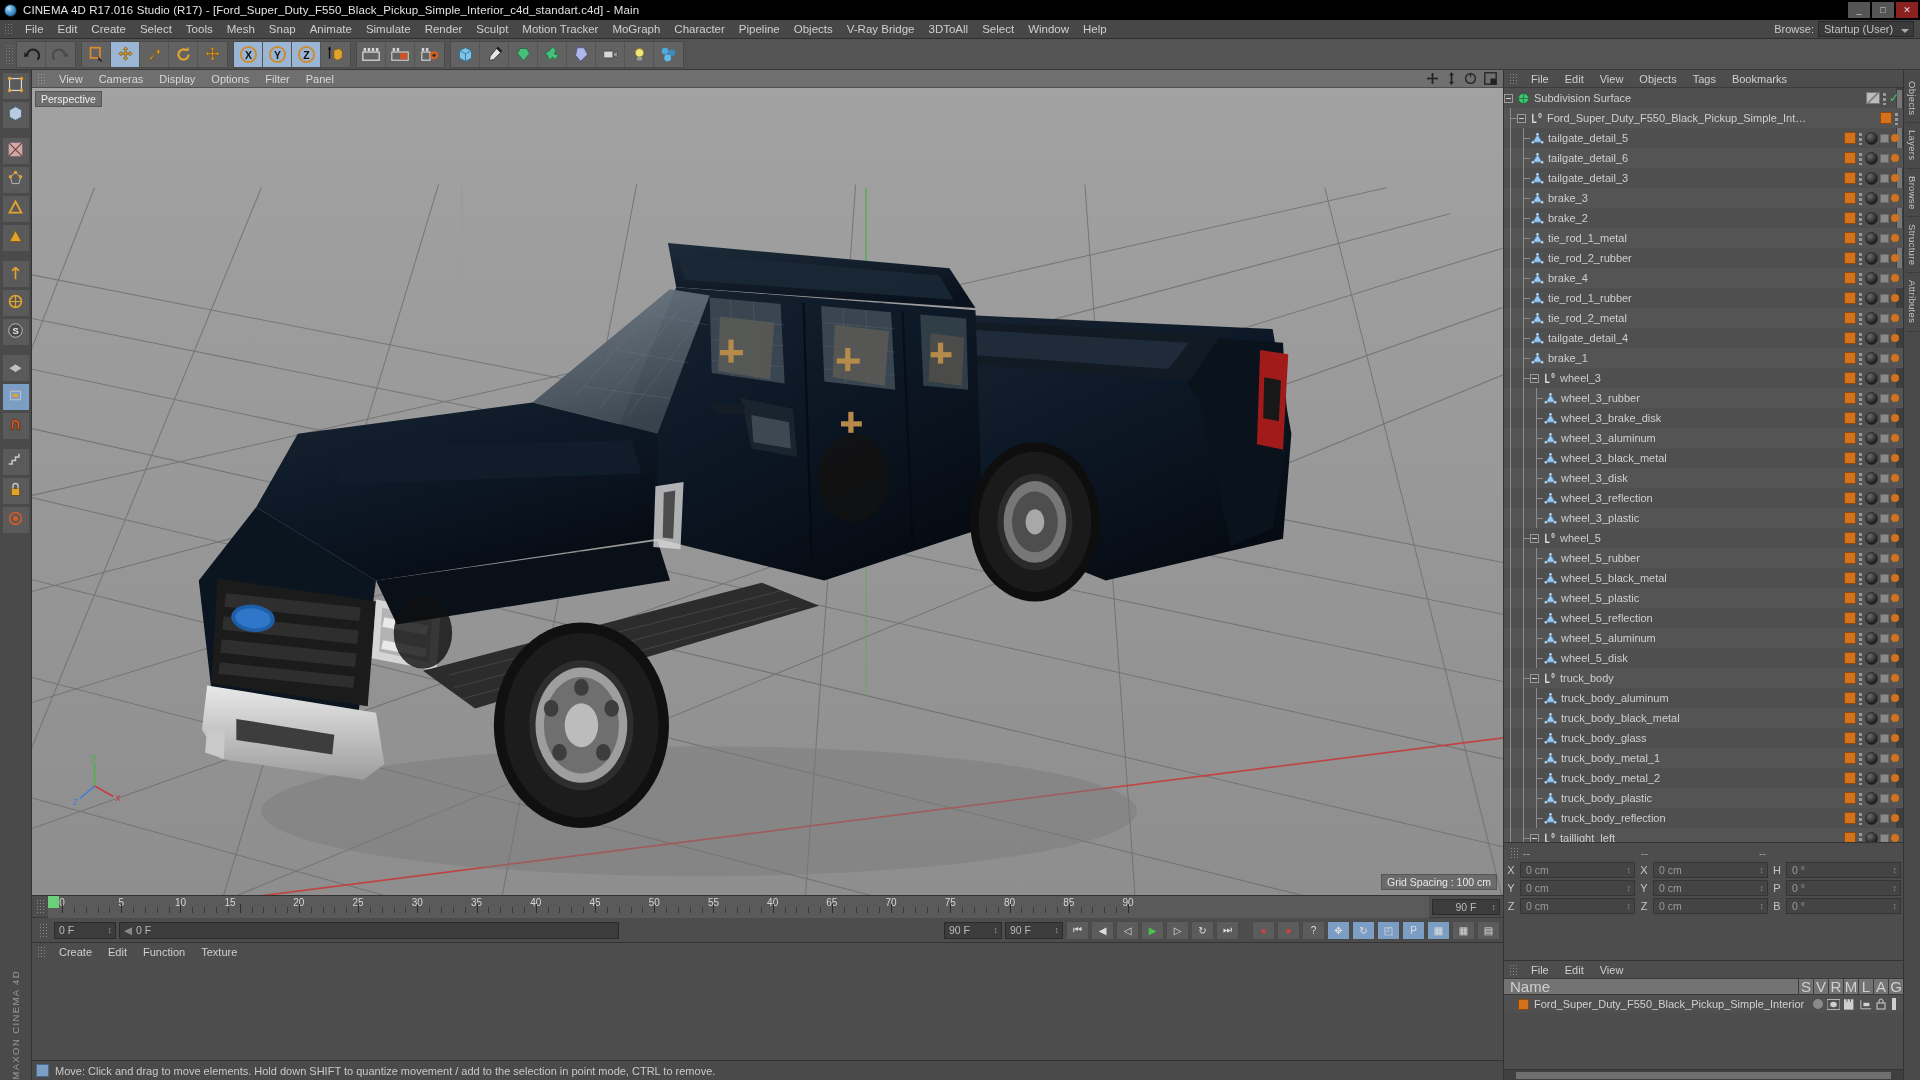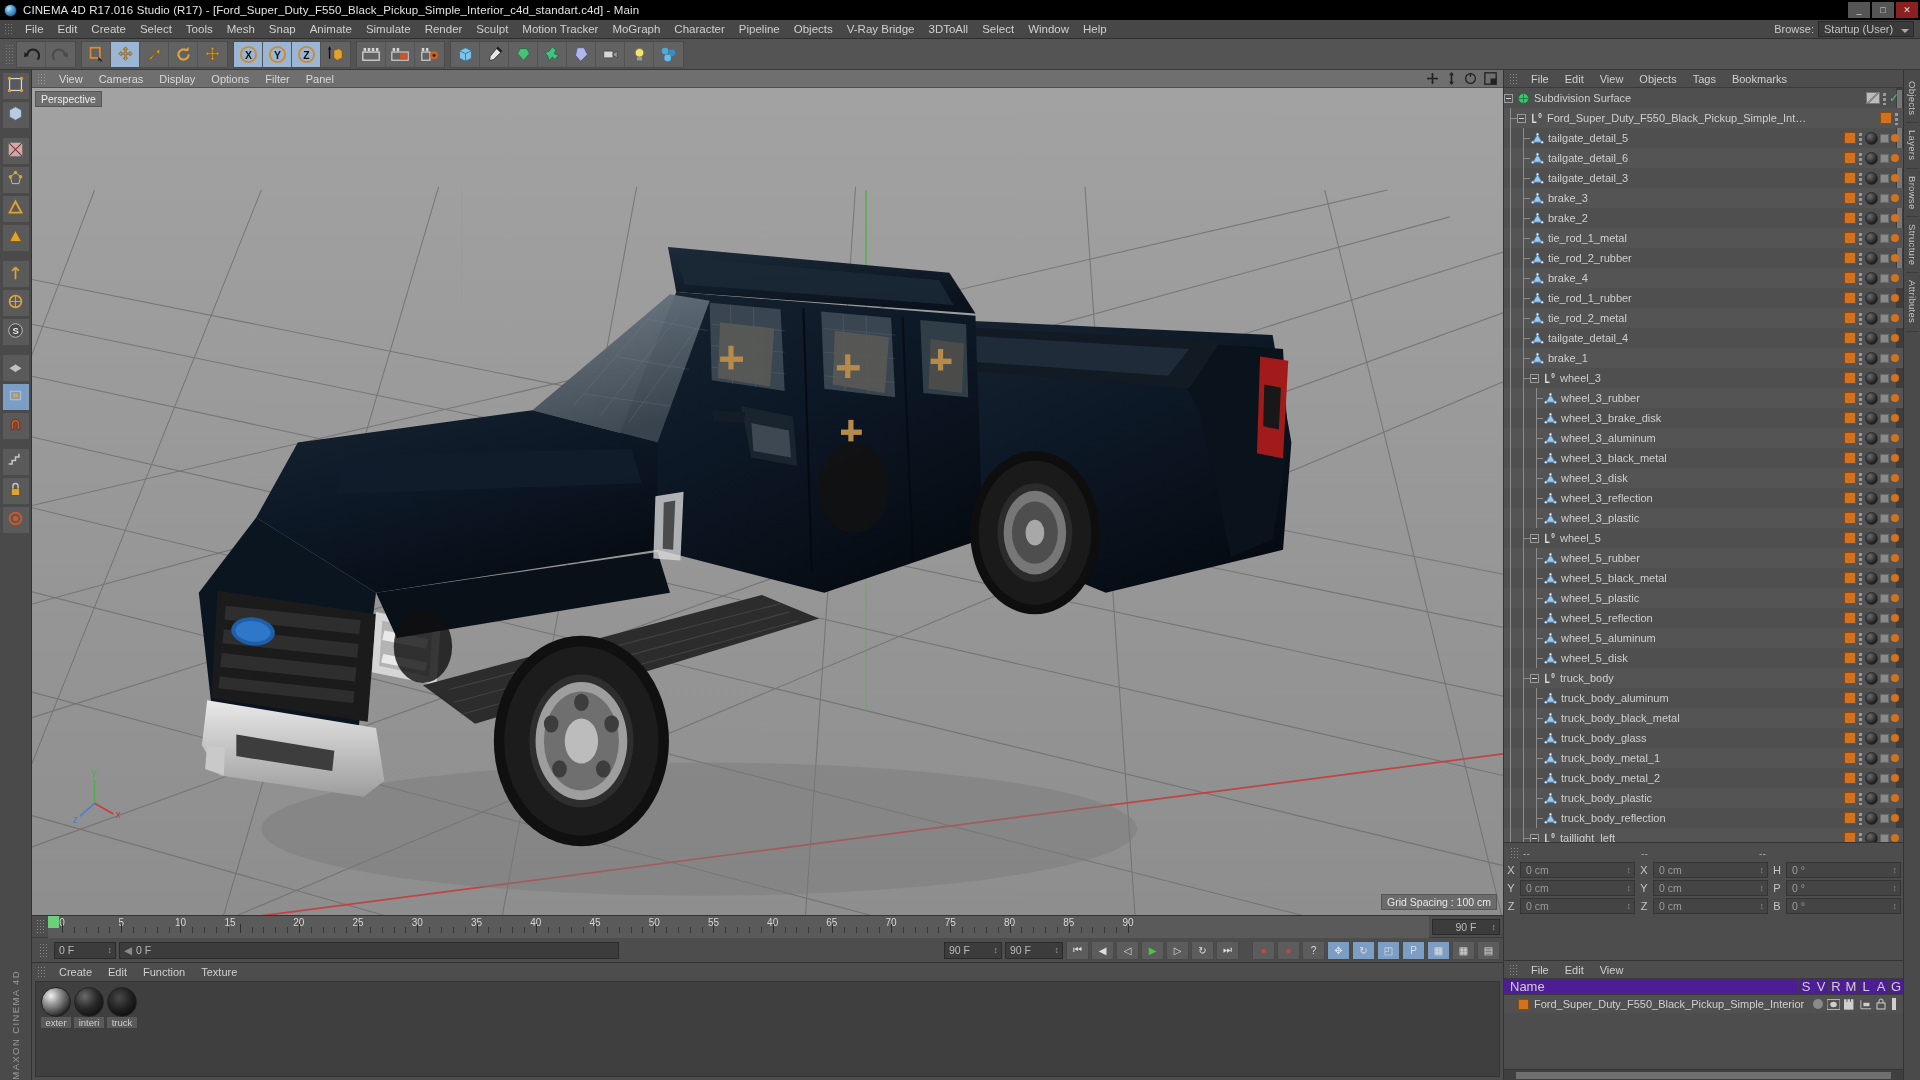--- a/index.html
+++ b/index.html
@@ -167,22 +167,22 @@
   .co-drop{ flex:1; height:17px; background:#4a4a4a; border:1px solid #3a3a3a; color:#9c9c9c;
      font-size:10.5px; display:flex; align-items:center; padding-left:6px; position:relative;}
   .co-drop:after{ content:""; position:absolute; right:5px; top:7px; border-left:4px solid transparent;
      border-right:4px solid transparent; border-top:4px solid #9a9a9a;}
   .co-apply{ flex:1; height:17px; background:#5a5a5a; border:1px solid #3d3d3d; border-radius:9px;
      color:#ddd; font-size:11px; display:flex; align-items:center; justify-content:center;}
 
   
   .attr{ height:120px; background:#4d4d4d; border-top:1px solid #343434; flex:none; display:flex;
      flex-direction:column;}
-  .attr-cols{ height:16px; display:flex; align-items:center; background:#4c1d95;
-     border-bottom:1px solid #3a3a3a; font-size:13px; color:#cfcfcf;}
+  .attr-cols{ height:16px; display:flex; align-items:center; background:#737373;
+     border-bottom:1px solid #3a3a3a; font-size:15px; color:#cfcfcf;}
   .attr-cols .nm{ padding-left:6px; flex:1;}
   .attr-cols .c{ width:15px; text-align:center; border-left:1px solid #3c3c3c;}
   .attr-row{ height:18px; display:flex; align-items:center; font-size:11px; color:#cfcfcf;
      background:#505050;}
   .attr-row .sq{ width:11px;height:11px;background:#d2721f;border:1px solid #8c4a10;margin:0 5px 0 14px;}
   .attr-icons{ margin-left:auto; display:flex; gap:4px; padding-right:5px; align-items:center;}
   .attr-scroll{ margin-top:auto; height:11px; background:#3f3f3f; border-top:1px solid #353535;
      display:flex; align-items:center;}
   .attr-scroll i{ height:7px; background:#6f6f6f; margin:0 12px; flex:1;}
 
@@ -961,36 +961,26 @@
       <div class="matmgr">
         <div class="mm-menu">
           <div class="grip"></div>
           <div id="mm-items" style="display:flex;align-items:center;">
               <div class="mi">Create</div>
               <div class="mi">Edit</div>
               <div class="mi">Function</div>
               <div class="mi">Texture</div>
             </div>
         </div>
-        <div class="mm-body" id="mm-body">
-            <div class="mat">
-              <div class="sw" style="border-radius:50%;background:radial-gradient(circle at 32% 28%, #f2f2f2 0%, #9a9a9a 30%, #1c1c1c 80%)"></div>
-              <div class="nm">exter</div>
-            </div>
-            <div class="mat">
-              <div class="sw" style="border-radius:50%;background:radial-gradient(circle at 35% 30%, #6a6a6a 0%, #2a2a2a 45%, #0a0a0a 90%)"></div>
-              <div class="nm">interi</div>
-            </div>
-            <div class="mat">
-              <div class="sw" style="border-radius:50%;background:radial-gradient(circle at 40% 35%, #4a4a4a 0%, #1f1f1f 50%, #080808 90%)"></div>
-              <div class="nm">truck</div>
-            </div>
-          </div>
       </div>
 
+      <div class="status">
+        <div class="st-ico"></div>
+        <span>Move: Click and drag to move elements. Hold down SHIFT to quantize movement / add to the selection in point mode, CTRL to remove.</span>
+      </div>
     </div>
 
     <div class="right">
       <div class="pnl-menu">
         <div class="grip"></div>
         <div id="om-items" style="display:flex;align-items:center;">
             <div class="mi">File</div>
             <div class="mi">Edit</div>
             <div class="mi">View</div>
             <div class="mi">Objects</div>

